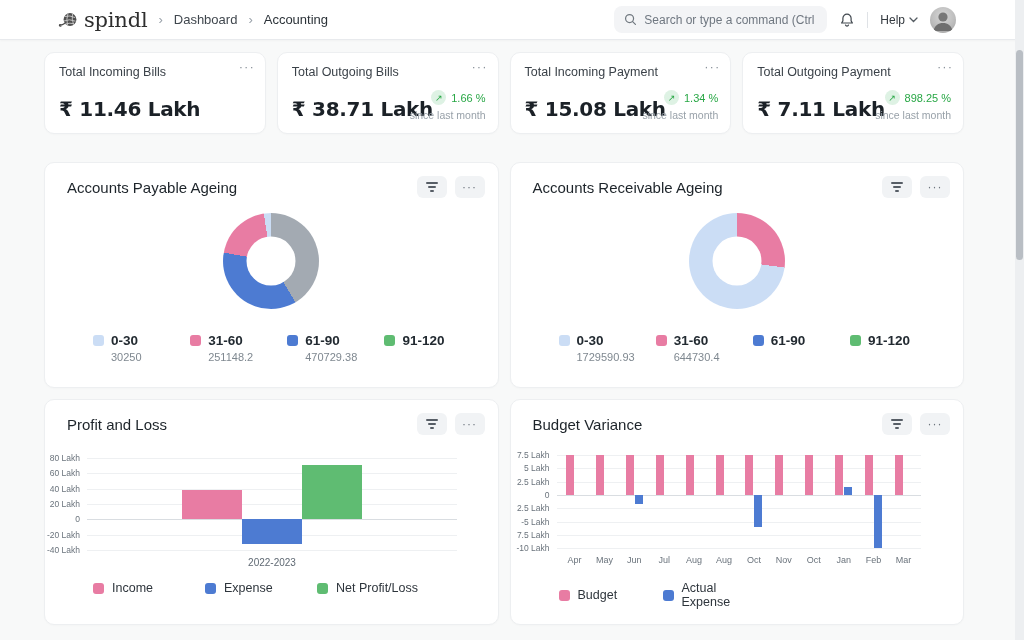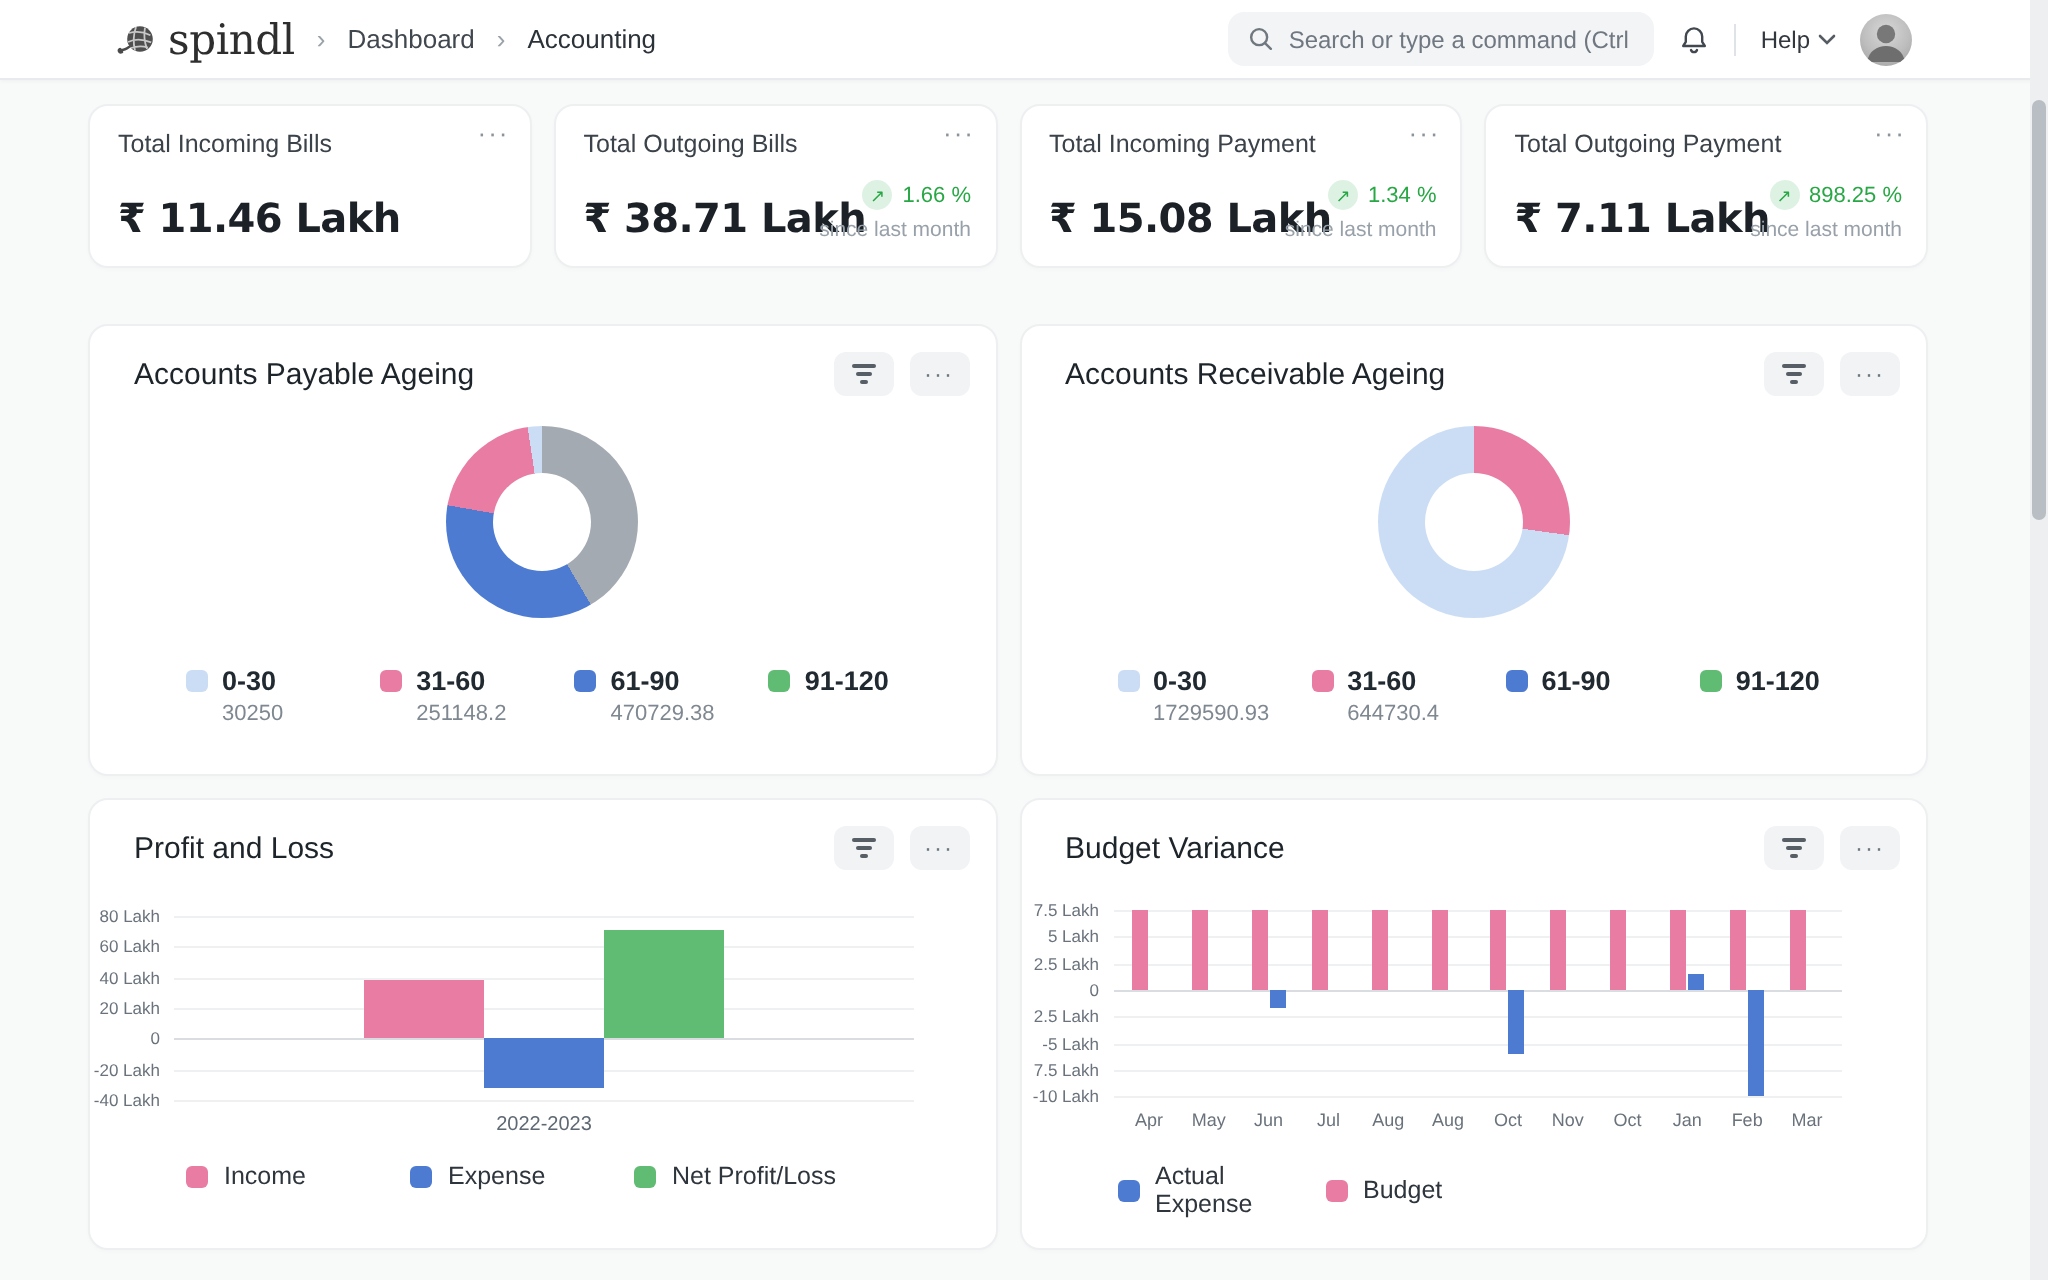--- a/index.html
+++ b/index.html
@@ -420,23 +420,23 @@
           <div class="bar" style="left: 333.682px; width: 8px; top: 36.92px; height: 7.98px; background: rgb(77, 123, 210);"></div>
           <div class="xtick" style="left: 318.182px; width: 30px; top: 105.1px;">Jan</div>
           <div class="bar" style="left: 354.591px; width: 8px; top: 5px; height: 39.9px; background: rgb(232, 124, 163);"></div>
           <div class="bar" style="left: 363.591px; width: 8px; top: 44.9px; height: 53.2px; background: rgb(77, 123, 210);"></div>
           <div class="xtick" style="left: 348.091px; width: 30px; top: 105.1px;">Feb</div>
           <div class="bar" style="left: 384.5px; width: 8px; top: 5px; height: 39.9px; background: rgb(232, 124, 163);"></div>
           <div class="xtick" style="left: 378px; width: 30px; top: 105.1px;">Mar</div>
         </div>
       <div class="chart-legend budget-legend">
         <div class="cl-item">
+            <span class="swatch" style="background: rgb(232, 124, 163);"></span>
+            <span class="cl-label">Budget</span>
+          </div>
+        <div class="cl-item">
             <span class="swatch" style="background: rgb(77, 123, 210);"></span>
             <span class="cl-label">Actual Expense</span>
           </div>
-        <div class="cl-item">
-            <span class="swatch" style="background: rgb(232, 124, 163);"></span>
-            <span class="cl-label">Budget</span>
-          </div>
       </div>
     </div>
   </div>
 </div>
 
 </body></html>

